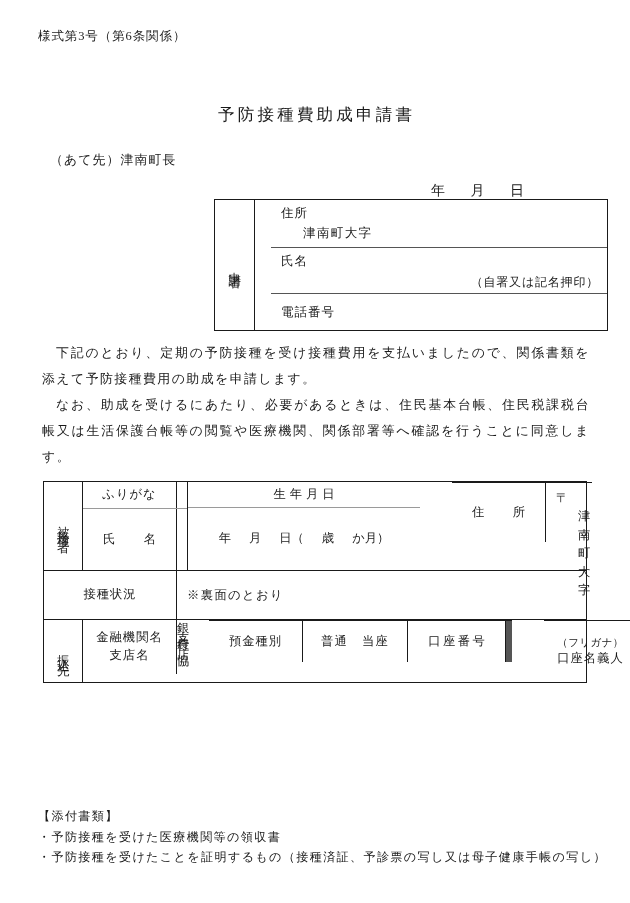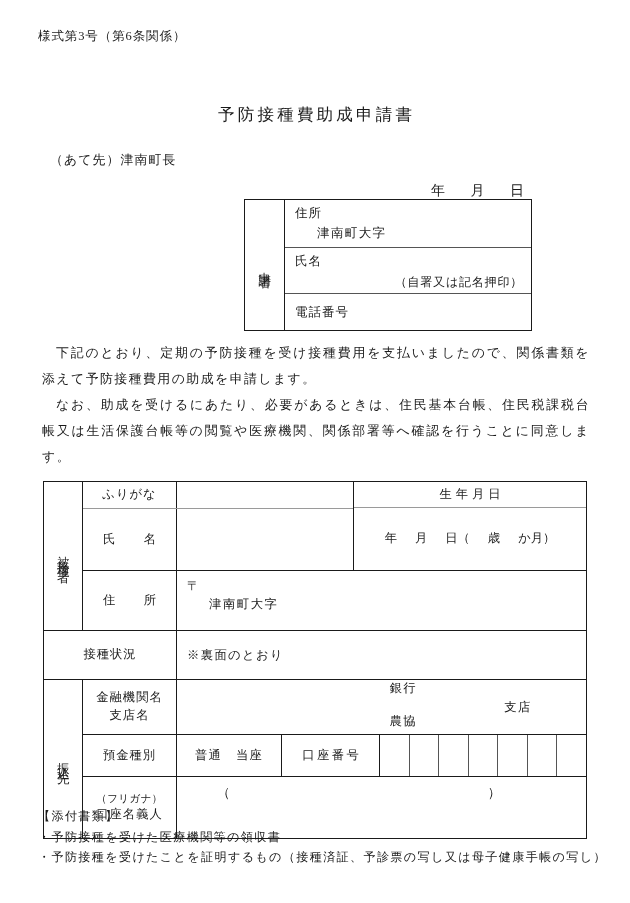--- a/index.html
+++ b/index.html
@@ -56,26 +56,27 @@
     top: 182px;
     font-size: 14px;
     white-space: nowrap;
   }
   .date-line span { margin-right: 22px; }
   .date-line span:last-child { margin-right: 0; }
 
   
   .applicant-table {
     position: absolute;
-    left: 244px;
+    left: 214px;
     top: 199px;
-    width: 288px;
+    width: 394px;
     border: 1.6px solid #1a1a1a;
     box-sizing: border-box;
     display: flex;
+    gap: 16px;
   }
   .applicant-label {
     width: 40px;
     flex: 0 0 40px;
     border-right: 1.1px solid #1a1a1a;
     display: flex;
     align-items: center;
     justify-content: center;
     box-sizing: border-box;
   }
@@ -143,21 +144,21 @@
   .mt-vlabel {
     width: 39px;
     flex: 0 0 39px;
     border-right: 1.1px solid #1a1a1a;
     display: flex;
     align-items: center;
     justify-content: center;
     box-sizing: border-box;
   }
   .mt-vlabel .vert-label { letter-spacing: 5px; }
-  .mt-body { flex: 1 1 auto; display: flex; flex-direction: column; }
+  .mt-body { flex: 1 1 auto; display: flex; flex-direction: row; gap: 32px; }
   .mt-row { display: flex; box-sizing: border-box; }
   .mt-row + .mt-row { border-top: 1.1px solid #1a1a1a; }
 
   .cell-key {
     width: 94px;
     flex: 0 0 94px;
     box-sizing: border-box;
     border-right: 1.1px solid #1a1a1a;
     display: flex;
     align-items: center;

